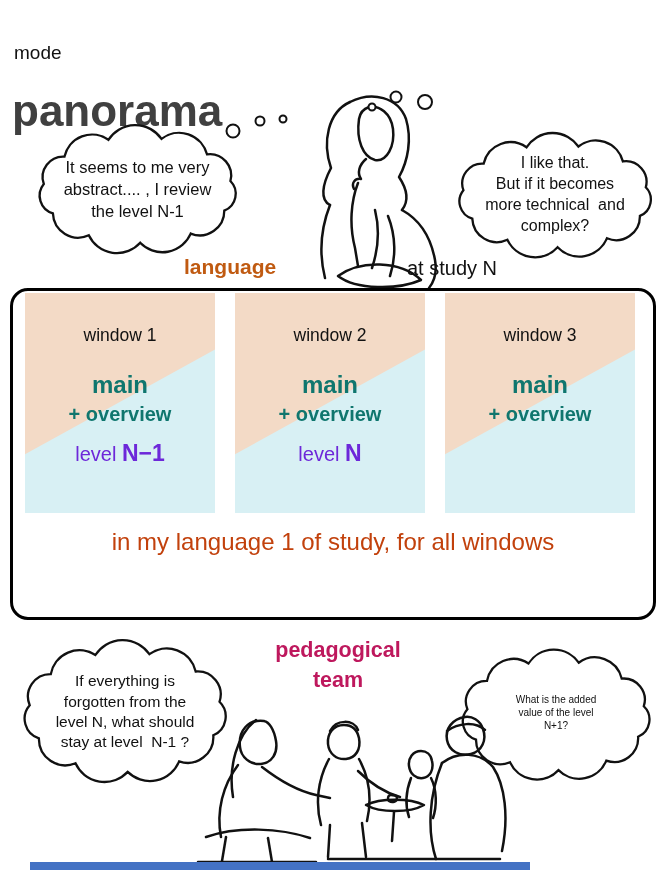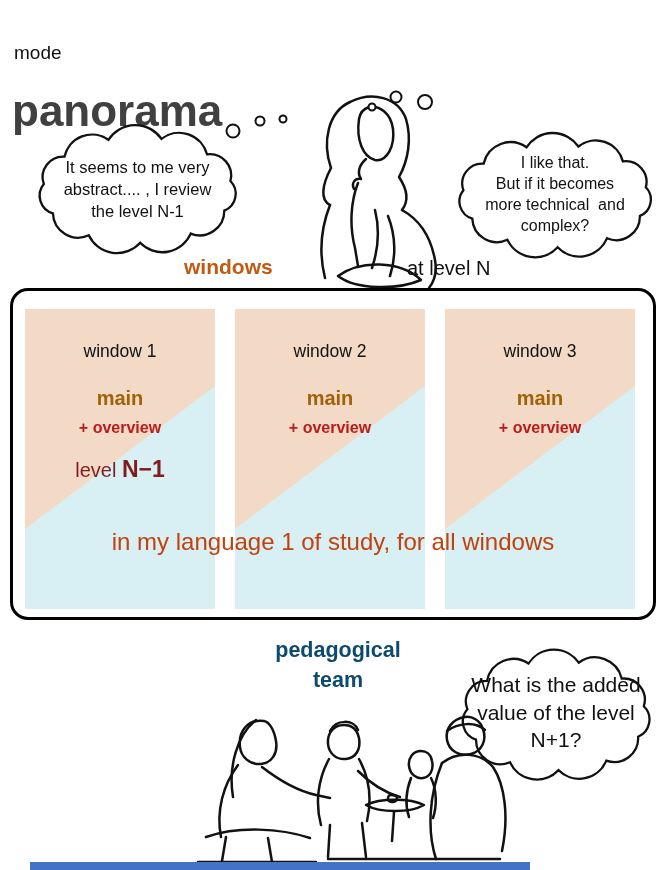--- a/index.html
+++ b/index.html
@@ -14,32 +14,32 @@
   
   .cloud{position:absolute;}
   .cloud svg{position:absolute;left:0;top:0;width:100%;height:100%;}
   .cloud .txt{position:absolute;left:0;top:0;right:0;bottom:0;display:flex;align-items:center;
               justify-content:center;text-align:center;white-space:pre-wrap;line-height:1.32;color:#111;}
 
   
   .student-label{left:184px;top:255px;font-size:21px;font-weight:bold;color:#C05A11;}
   .atlevel-label{left:407px;top:257px;font-size:20px;color:#111;}
   .team-label{left:252px;top:635px;width:172px;text-align:center;font-size:21.5px;line-height:30px;
-              font-weight:bold;color:#0c4a6e;white-space:pre-line;}
+              font-weight:bold;color:#be185d;white-space:pre-line;}
 
   
   .bigbox{left:10px;top:288px;width:640px;height:326px;background:#fff;border:3px solid #000;
           border-radius:18px;z-index:5;}
-  .panel{position:absolute;top:18px;width:190px;height:300px;background:#F3DAC6;}
+  .panel{position:absolute;top:2px;width:190px;height:220px;background:#F3DAC6;}
   .panel svg{position:absolute;left:0;top:0;width:100%;height:100%;}
   .panel .ptxt{position:absolute;left:0;right:0;text-align:center;}
   .p-title{top:32px;font-size:17.5px;color:#111;}
-  .p-main{top:78px;font-size:20px;font-weight:bold;color:#a16207;}
-  .p-overview{top:110px;font-size:16px;font-weight:bold;color:#b91c1c;}
-  .p-level{top:147px;font-size:20px;color:#7f1d1d;}
+  .p-main{top:78px;font-size:24px;font-weight:bold;color:#0f766e;}
+  .p-overview{top:110px;font-size:20px;font-weight:bold;color:#0f766e;}
+  .p-level{top:147px;font-size:20px;color:#6d28d9;}
   .p-level b{font-size:23px;}
   .footnote{position:absolute;left:0;right:0;top:237px;text-align:center;font-size:24px;color:#c2410c;z-index:6;}
 
   
   .lineart path,.lineart circle{fill:none;stroke:#111;stroke-width:2.5;stroke-linecap:round;stroke-linejoin:round;}
   .dots circle{fill:#fff;stroke:#111;stroke-width:2;}
 
   .bottom-bar{left:30px;top:862px;width:500px;height:8px;background:#4472C4;}
 </style>
 </head>
@@ -84,22 +84,22 @@
   <div class="cloud" style="left:448px;top:130px;width:214px;height:132px;">
     <svg viewBox="0 0 214 132">
       <path fill="#ffffff" stroke="#111" stroke-width="2.3" d="M191.9,85.9 A23.8,23.8 0 0 1 159.0,108.3 A30.1,30.1 0 0 1 109.6,117.2 A30.5,30.5 0 0 1 59.4,109.8 A24.6,24.6 0 0 1 24.3,88.6 A17.9,17.9 0 0 1 15.4,60.2 A20.0,20.0 0 0 1 35.7,33.6 A27.5,27.5 0 0 1 78.5,17.3 A31.2,31.2 0 0 1 130.4,16.5 A28.1,28.1 0 0 1 174.9,31.4 A20.7,20.7 0 0 1 197.8,57.3 A17.6,17.6 0 0 1 191.9,85.9 Z"></path>
       </svg>
     <div class="txt" style="font-size:16px;padding-bottom:4px;">I like that.
 But if it becomes
 more technical  and
 complex?</div>
   </div>
 
-  <div class="abs student-label">windows</div>
-  <div class="abs atlevel-label">at level N</div>
+  <div class="abs student-label">language</div>
+  <div class="abs atlevel-label">at study N</div>
 
   <div class="abs bigbox">
 
     <div class="panel" style="left:12px;">
       <svg viewBox="0 0 190 300" preserveAspectRatio="none">
         <polygon points="0,220 190,77 190,300 0,300" fill="#D8F0F4"></polygon>
         </svg>
       <div class="ptxt p-title">window 1</div>
       <div class="ptxt p-main">main</div>
       <div class="ptxt p-overview">+ overview</div>
@@ -109,43 +109,56 @@
       </div>
     </div>
 
     <div class="panel" style="left:222px;">
       <svg viewBox="0 0 190 300" preserveAspectRatio="none">
         <polygon points="0,220 190,77 190,300 0,300" fill="#D8F0F4"></polygon>
         </svg>
       <div class="ptxt p-title">window 2</div>
       <div class="ptxt p-main">main</div>
       <div class="ptxt p-overview">+ overview</div>
+      <div class="ptxt p-level">
+        <span>level</span>
+        <b>N</b>
+      </div>
     </div>
 
     <div class="panel" style="left:432px;">
       <svg viewBox="0 0 190 300" preserveAspectRatio="none">
         <polygon points="0,220 190,77 190,300 0,300" fill="#D8F0F4"></polygon>
         </svg>
       <div class="ptxt p-title">window 3</div>
       <div class="ptxt p-main">main</div>
       <div class="ptxt p-overview">+ overview</div>
     </div>
 
     <div class="footnote">in my language 1 of study, for all windows</div>
   </div>
 
   <div class="abs team-label">pedagogical
 team</div>
 
+  <div class="cloud" style="left:13px;top:636px;width:224px;height:152px;">
+    <svg viewBox="0 0 224 152">
+      <path fill="#ffffff" stroke="#111" stroke-width="2.3" d="M200.3,99.3 A25.8,25.8 0 0 1 166.1,125.4 A31.5,31.5 0 0 1 114.7,135.9 A31.8,31.8 0 0 1 62.5,127.3 A26.5,26.5 0 0 1 25.9,102.4 A20.7,20.7 0 0 1 16.7,69.2 A22.5,22.5 0 0 1 37.8,38.1 A29.1,29.1 0 0 1 82.4,19.0 A32.4,32.4 0 0 1 136.4,18.1 A29.7,29.7 0 0 1 182.7,35.5 A23.1,23.1 0 0 1 206.5,65.8 A20.5,20.5 0 0 1 200.3,99.3 Z"></path>
+      </svg>
+    <div class="txt" style="font-size:15.5px;">If everything is
+forgotten from the
+level N, what should
+stay at level  N-1 ?</div>
+  </div>
 
   <div class="cloud" style="left:452px;top:646px;width:208px;height:139px;">
     <svg viewBox="0 0 208 139">
       <path fill="#ffffff" stroke="#111" stroke-width="2.3" d="M186.1,90.8 A23.8,23.8 0 0 1 154.3,114.6 A29.2,29.2 0 0 1 106.5,124.1 A29.5,29.5 0 0 1 58.0,116.3 A24.5,24.5 0 0 1 24.0,93.6 A18.9,18.9 0 0 1 15.4,63.3 A20.7,20.7 0 0 1 35.0,34.9 A27.0,27.0 0 0 1 76.5,17.5 A30.1,30.1 0 0 1 126.7,16.7 A27.5,27.5 0 0 1 169.7,32.6 A21.2,21.2 0 0 1 191.8,60.2 A18.7,18.7 0 0 1 186.1,90.8 Z"></path>
       </svg>
-    <div class="txt" style="font-size:21px;padding-bottom:6px;">What is the added
+    <div class="txt" style="font-size:10px;padding-bottom:6px;">What is the added
 value of the level
 N+1?</div>
   </div>
 
   <svg class="abs lineart" style="left:168px;top:705px;width:340px;height:160px;" viewBox="0 0 340 160">
     <path d="M96,16 C80,14 70,26 72,42 C73,52 82,60 93,59 C104,58 110,48 108,36 C106,24 101,17 96,16"></path>
     <path d="M88,15 C69,30 60,62 65,92"></path>
     <path d="M70,60 C55,80 48,106 53,132"></path>
     <path d="M94,62 C112,76 130,86 148,90 L162,93"></path>
     <path d="M38,132 C70,121 112,123 142,133"></path>

